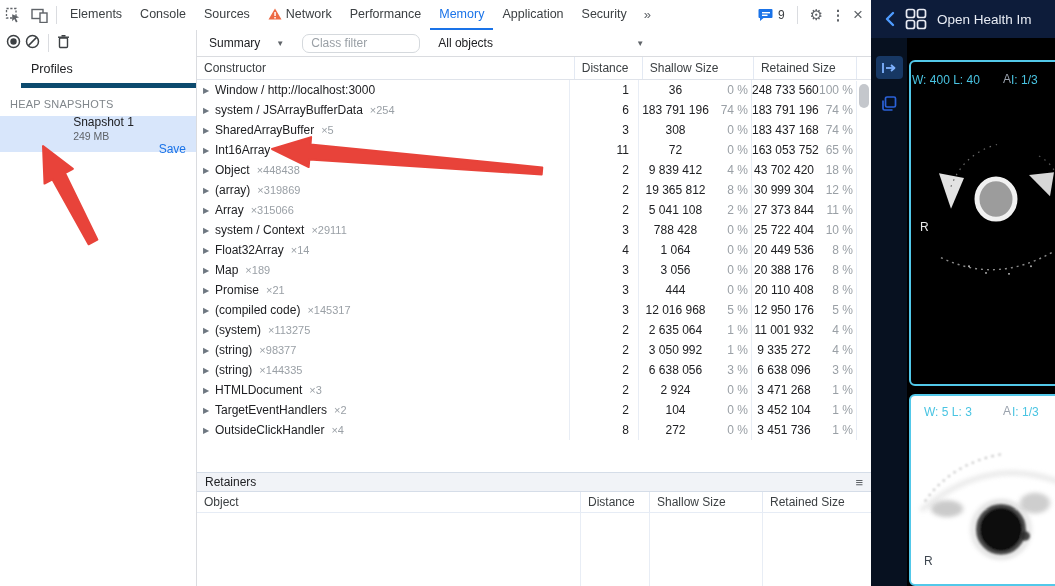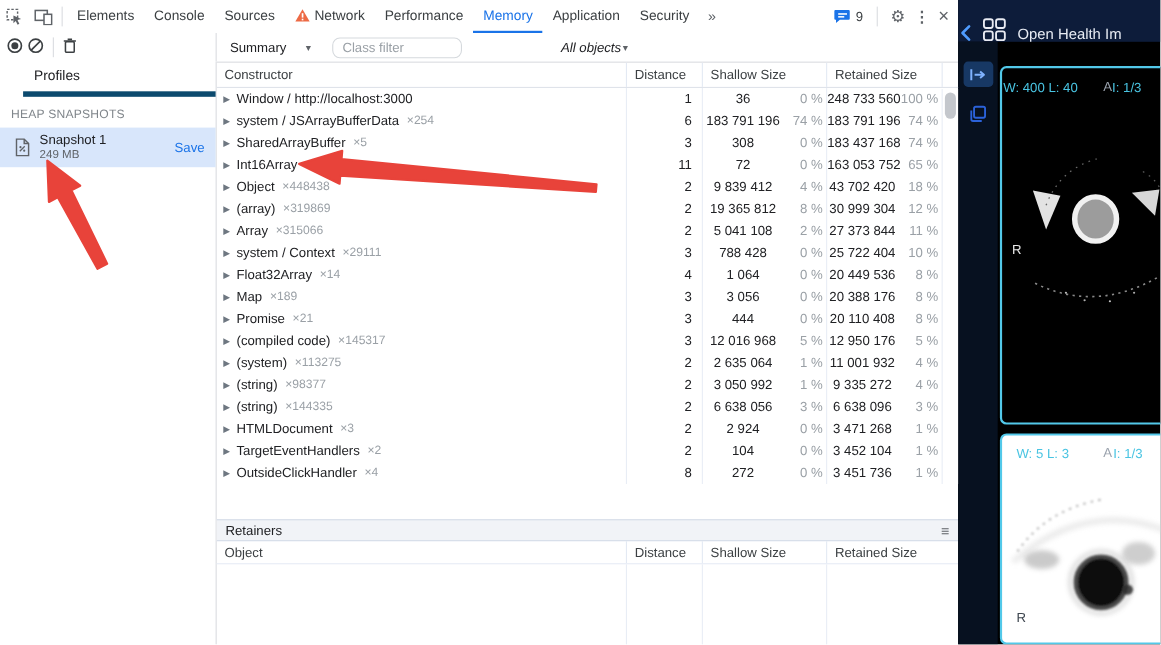--- a/index.html
+++ b/index.html
@@ -22,41 +22,41 @@
   .chat-count { font-size:12px; color:#3c4043; }
   .glyph { color:#5f6368; }
 
   .panel-toolbar { height:26px; flex:0 0 26px; display:flex; align-items:center; }
   .pt-left { width:197px; height:100%; display:flex; align-items:center; padding-left:6px; gap:4px; border-right:1px solid #dadce0; }
   .pt-main { flex:1; height:100%; display:flex; align-items:center; padding-left:8px; }
   .select-like { display:flex; align-items:center; gap:16px; padding:0 4px; color:#202124; cursor:pointer; }
   .caret { font-size:8px; color:#5f6368; }
   .class-filter { margin-left:14px; width:118px; height:19px; border:1px solid #d5d9dd; border-radius:7px; padding:0 8px; font-size:12px; color:#202124; font-family:"Liberation Sans",sans-serif; outline:none; }
   .class-filter::placeholder { color:#9aa0a6; }
-  .all-objects { margin-left:14px; width:214px; display:flex; align-items:center; justify-content:center; cursor:pointer; padding:0 4px;font-style:italic; }
+  .all-objects { margin-left:14px; width:214px; display:flex; align-items:center; justify-content:space-between; cursor:pointer; padding:0 4px; }
 
   .content { flex:1; display:flex; min-height:0; }
 
   
   .sidebar { width:197px; flex:0 0 197px; border-right:1px solid #dadce0; background:#fff; }
   .profiles-hd { height:32px; display:flex; align-items:flex-end; padding:0 0 7px 10px; border-bottom:5px solid #0c4a6e; font-size:12.5px;margin-left:21px; }
   .heap-label { margin:10px 0 6px 10px; font-size:11px; color:#80868b; letter-spacing:.2px; }
-  .snapshot { height:36px; background:#d8e6fb; display:flex; align-items:center; padding:0 10px 0 13px; cursor:pointer; }
+  .snapshot { height:36px; background:#d8e6fb; display:flex; align-items:center; padding:0 10px 0 13px; cursor:pointer;flex-direction:column; }
   .snap-texts { margin-left:8px; display:flex; flex-direction:column; line-height:1.15; }
   .snap-name { font-size:12px; color:#202124; }
   .snap-size { font-size:10.5px; color:#5f6368; }
   .save-link { margin-left:auto; color:#1a73e8; font-size:12px; cursor:pointer; }
 
   
   .main { flex:1; display:flex; flex-direction:column; border-top:1px solid #dadce0; min-width:0; }
   .grid { position:relative; flex:0 0 383px; }
   .grid-header { display:flex; height:23px; border-bottom:1px solid #dfe3ea; }
   .gh-cell { display:flex; align-items:center; padding-left:7px; font-size:12px; color:#3c4043; cursor:pointer; }
   .col-name { width:372px; }
-  .col-dist { width:69px; border-left:1px solid #e3e9f3; }
+  .col-dist { width:69px; border-left:1px solid #e3e9f3;margin-left:11px; }
   .col-shal { width:113px; border-left:1px solid #e3e9f3; }
   .col-ret  { width:105px; border-left:1px solid #e3e9f3; }
   .col-sb   { width:15px; border-left:1px solid #e3e9f3; }
   .rows { height:360px; overflow:hidden; }
   .row { display:flex; height:20px; align-items:center; cursor:pointer; }
   .c-name { width:372px; display:flex; align-items:center; padding-left:6px; overflow:hidden; white-space:nowrap; }
   .tri { width:12px; font-size:8px; color:#6e7781; flex:0 0 12px; }
   .nm { color:#202124; }
   .cnt { margin-left:7px; color:#9aa0a6; font-size:11px; }
   .c-dist { width:69px; border-left:1px solid #e8edf5; text-align:right; padding-right:9px; height:100%; line-height:20px; }
@@ -71,21 +71,21 @@
   
   .ret-bar { height:20px; background:#f1f3f7; border-top:1px solid #d5dde8; border-bottom:1px solid #d5dde8; display:flex; align-items:center; padding:0 8px;margin-top:32px; }
   .ret-title { font-size:12px; color:#202124; }
   .ret-menu { margin-left:auto; color:#5f6368; font-size:13px; cursor:pointer; }
   .ret-header { display:flex; height:21px; border-bottom:1px solid #e6ecf5; }
   .ret-body { flex:1; display:flex; }
   .rb-cell { height:100%; }
 
   
   .app-panel { width:184px; height:586px; background:#000; display:flex; flex-direction:column; overflow:hidden; }
-  .app-header { height:38px; flex:0 0 38px; background:#0d1c3a; display:flex; align-items:flex-end; padding:0 10px 0 2px; gap:10px; }
+  .app-header { height:38px; flex:0 0 38px; background:#0d1c3a; display:flex; align-items:center; padding:0 10px 0 14px; gap:10px; }
   .app-title { color:#e8ecf4; font-size:13.5px; white-space:nowrap; overflow:hidden; }
   .app-body { flex:1; display:flex; min-height:0; }
   .rail { width:36px; flex:0 0 36px; background:#071120; display:flex; flex-direction:column; align-items:center; padding-top:18px; gap:13px; }
   .rail-btn1 { width:27px; height:23px; border-radius:4px; background:#173864; display:flex; align-items:center; justify-content:center; cursor:pointer; }
   .rail-btn2 { width:27px; height:23px; display:flex; align-items:center; justify-content:center; cursor:pointer; }
   .viewport-col { flex:1; display:flex; flex-direction:column; }
   .viewport { position:relative; margin-left:2px; width:170px; border:2px solid #52c8e9; border-radius:6px; overflow:hidden; cursor:pointer; }
   .vp1 { margin-top:22px; height:340px; background:#000; }
   .vp2 { margin-top:8px; height:200px; background:#fff; }
   .viewport svg.med { position:absolute; left:0; top:0; width:100%; height:100%; }

